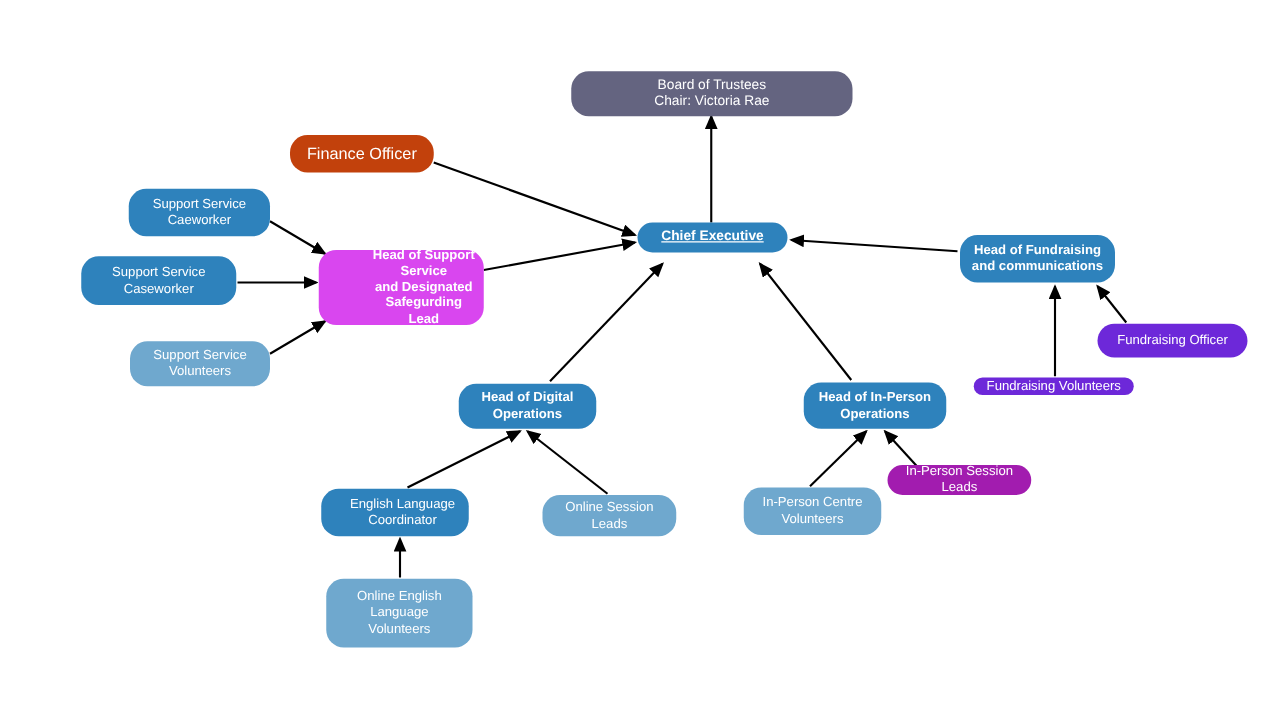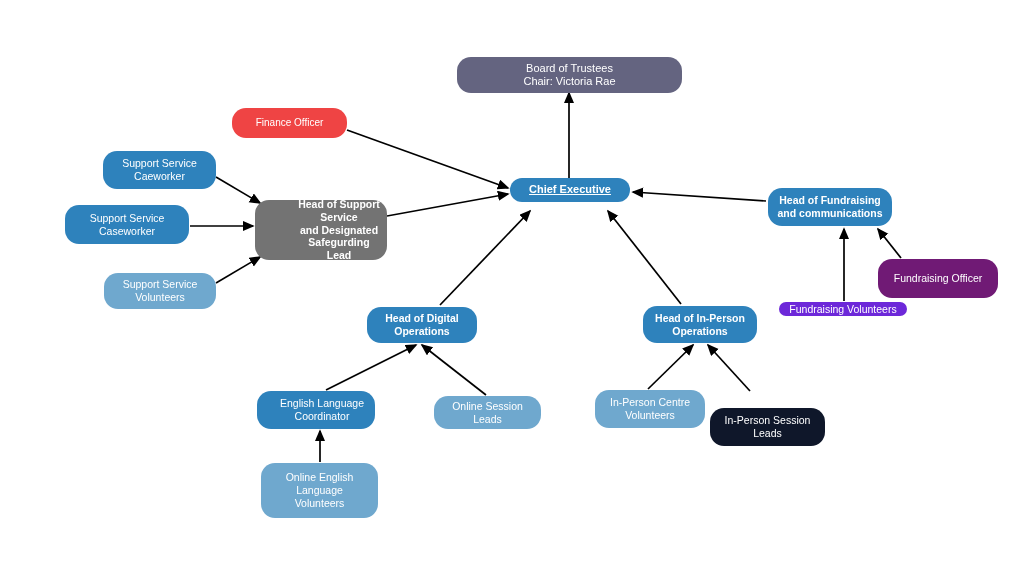--- a/index.html
+++ b/index.html
@@ -68,43 +68,43 @@
         <line x1="306" y1="390" x2="396" y2="345" stroke="#000000" stroke-width="1.7" marker-end="url(#arrowhead)"></line>
         <line x1="466" y1="395" x2="402" y2="345" stroke="#000000" stroke-width="1.7" marker-end="url(#arrowhead)"></line>
         <line x1="300" y1="462" x2="300" y2="431" stroke="#000000" stroke-width="1.7" marker-end="url(#arrowhead)"></line>
         <line x1="628" y1="389" x2="673" y2="345" stroke="#000000" stroke-width="1.7" marker-end="url(#arrowhead)"></line>
         <line x1="730" y1="391" x2="688" y2="345" stroke="#000000" stroke-width="1.7" marker-end="url(#arrowhead)"></line>
       </g>
   </svg>
   <div id="node-layer">
       <div class="node" style="left: 437px; top: 57px; width: 225px; height: 36px; background: rgb(100, 100, 128); font-size: 11px; color: rgb(255, 255, 255);">Board of Trustees
 Chair: Victoria Rae</div>
-      <div class="node" style="left: 212px; top: 108px; width: 115px; height: 30px; background: #ef4444; font-size: 10px; color: rgb(255, 255, 255);">Finance Officer</div>
+      <div class="node" style="left: 212px; top: 108px; width: 115px; height: 30px; background: #c2410c; font-size: 13px; color: rgb(255, 255, 255);">Finance Officer</div>
       <div class="node bold underline" style="left: 490px; top: 178px; width: 120px; height: 24px; background: rgb(46, 130, 188); font-size: 11px; color: rgb(255, 255, 255);">Chief Executive</div>
       <div class="node" style="left: 83px; top: 151px; width: 113px; height: 38px; background: rgb(46, 130, 188); font-size: 10.5px; color: rgb(255, 255, 255);">Support Service
 Caeworker</div>
       <div class="node" style="left: 45px; top: 205px; width: 124px; height: 39px; background: rgb(46, 130, 188); font-size: 10.5px; color: rgb(255, 255, 255);">Support Service
 Caseworker</div>
       <div class="node" style="left: 84px; top: 273px; width: 112px; height: 36px; background: rgb(111, 168, 206); font-size: 10.5px; color: rgb(255, 255, 255);">Support Service
 Volunteers</div>
-      <div class="node bold" style="left: 235px; top: 200px; width: 132px; height: 60px; background: #737373; font-size: 10.5px; color: rgb(255, 255, 255); padding-left: 42px;">Head of Support Service
+      <div class="node bold" style="left: 235px; top: 200px; width: 132px; height: 60px; background: #d946ef; font-size: 10.5px; color: rgb(255, 255, 255); padding-left: 42px;">Head of Support Service
 and Designated
 Safegurding Lead</div>
       <div class="node bold" style="left: 748px; top: 188px; width: 124px; height: 38px; background: rgb(46, 130, 188); font-size: 10.5px; color: rgb(255, 255, 255);">Head of Fundraising
 and communications</div>
-      <div class="node" style="left: 858px; top: 259px; width: 120px; height: 39px; background: #701a75; font-size: 10.5px; color: rgb(255, 255, 255);">Fundraising Officer</div>
+      <div class="node" style="left: 858px; top: 259px; width: 120px; height: 27px; background: #6d28d9; font-size: 10.5px; color: rgb(255, 255, 255);">Fundraising Officer</div>
       <div class="node" style="left: 759px; top: 302px; width: 128px; height: 14px; background: #6d28d9; font-size: 10.5px; color: rgb(255, 255, 255);">Fundraising Volunteers</div>
       <div class="node bold" style="left: 347px; top: 307px; width: 110px; height: 36px; background: rgb(46, 130, 188); font-size: 10.5px; color: rgb(255, 255, 255);">Head of Digital
 Operations</div>
       <div class="node" style="left: 237px; top: 391px; width: 118px; height: 38px; background: rgb(46, 130, 188); font-size: 10.5px; color: rgb(255, 255, 255); padding-left: 18px;">English Language
 Coordinator</div>
       <div class="node" style="left: 241px; top: 463px; width: 117px; height: 55px; background: rgb(111, 168, 206); font-size: 10.5px; color: rgb(255, 255, 255);">Online English
 Language
 Volunteers</div>
       <div class="node" style="left: 414px; top: 396px; width: 107px; height: 33px; background: rgb(111, 168, 206); font-size: 10.5px; color: rgb(255, 255, 255);">Online Session Leads</div>
       <div class="node bold" style="left: 623px; top: 306px; width: 114px; height: 37px; background: rgb(46, 130, 188); font-size: 10.5px; color: rgb(255, 255, 255);">Head of In-Person
 Operations</div>
       <div class="node" style="left: 575px; top: 390px; width: 110px; height: 38px; background: rgb(111, 168, 206); font-size: 10.5px; color: rgb(255, 255, 255);">In-Person Centre
 Volunteers</div>
-      <div class="node" style="left: 690px; top: 408px; width: 115px; height: 38px; background: #0f172a; font-size: 10.5px; color: rgb(255, 255, 255);">In-Person Session
+      <div class="node" style="left: 690px; top: 372px; width: 115px; height: 24px; background: #a21caf; font-size: 10.5px; color: rgb(255, 255, 255);">In-Person Session
 Leads</div>
     </div>
 </div>
 
 </body></html>

